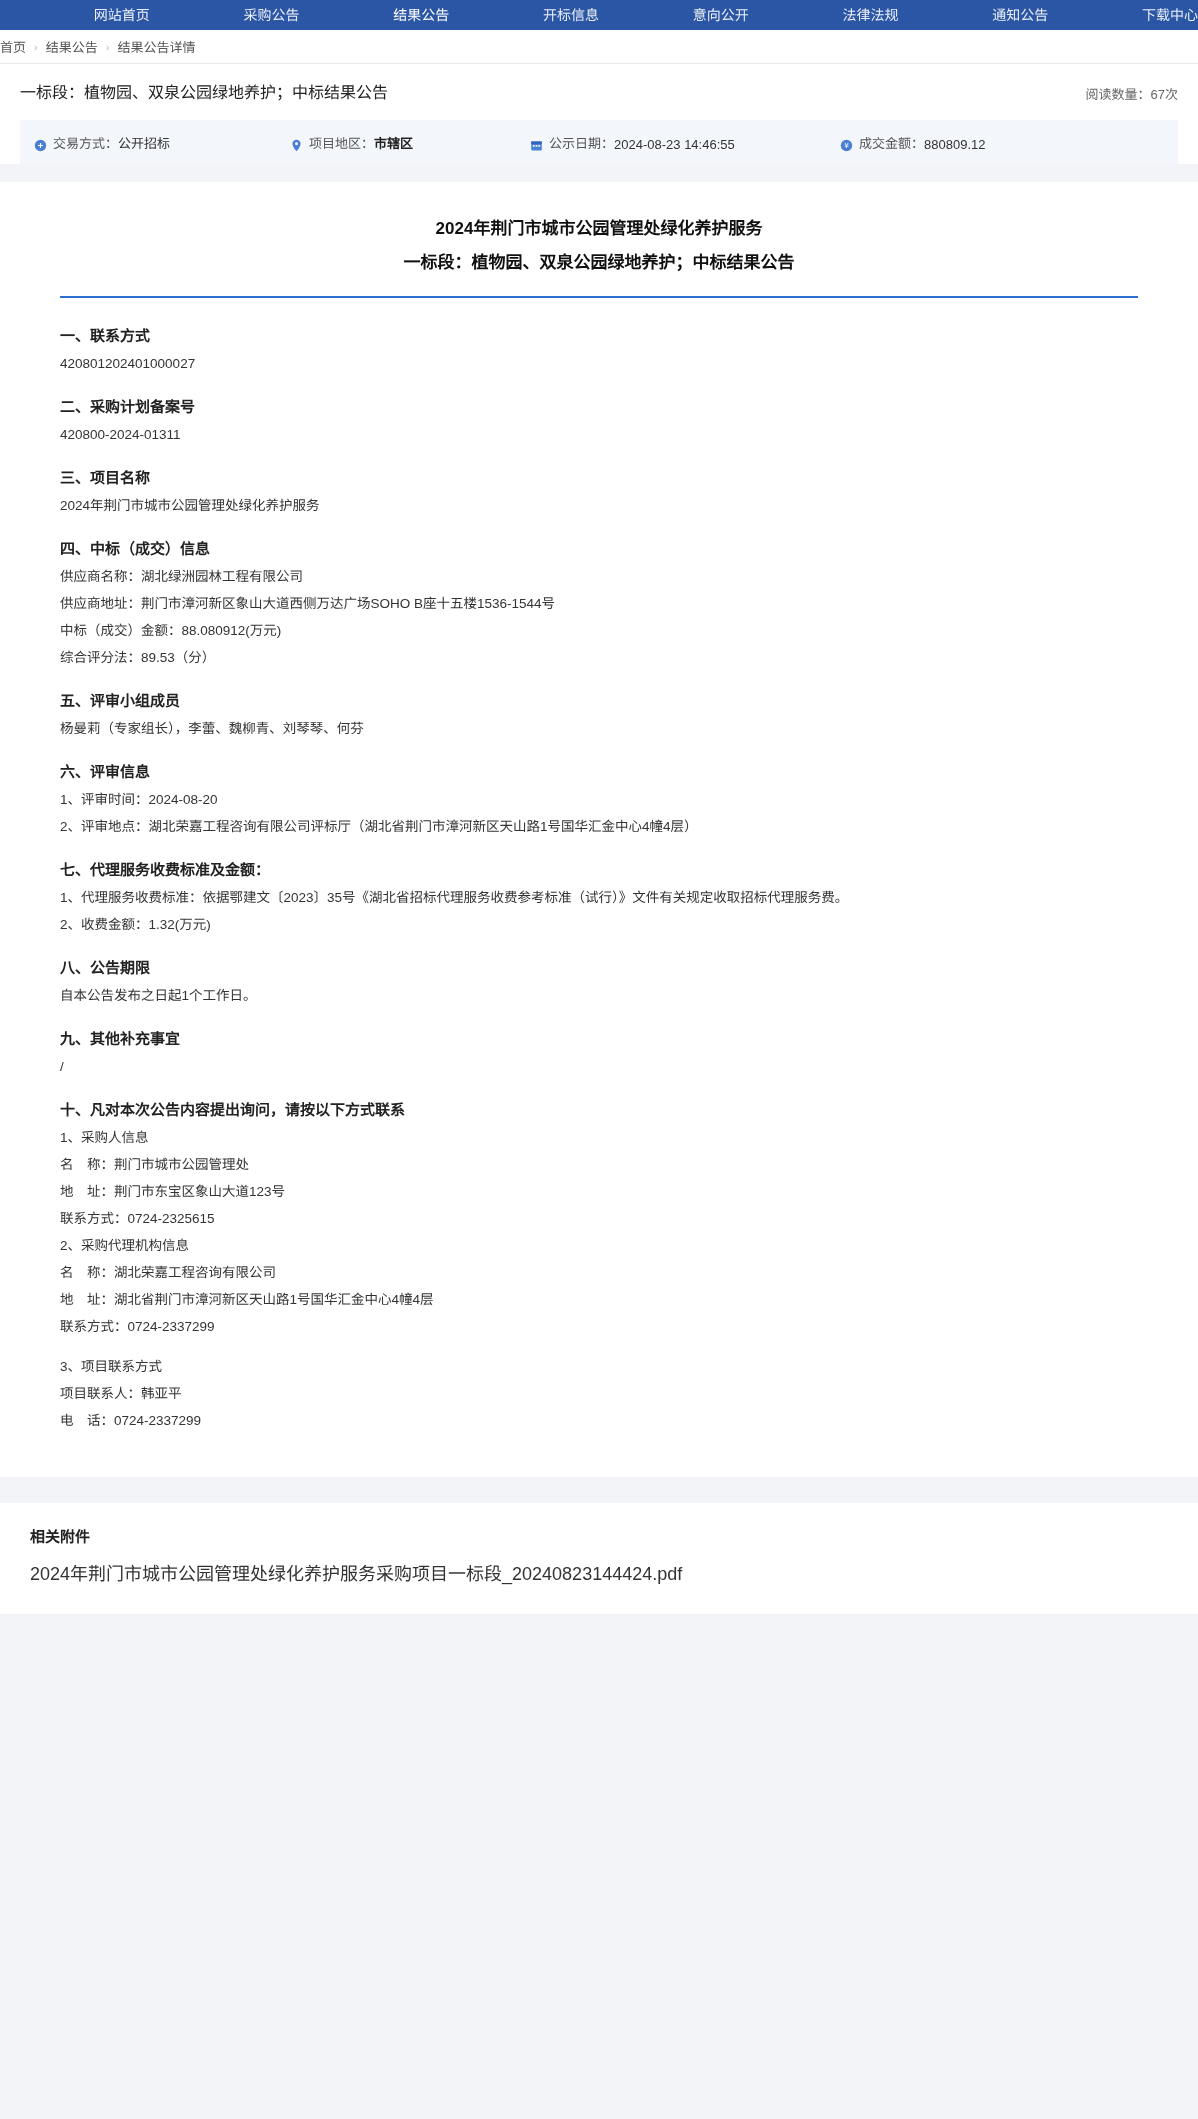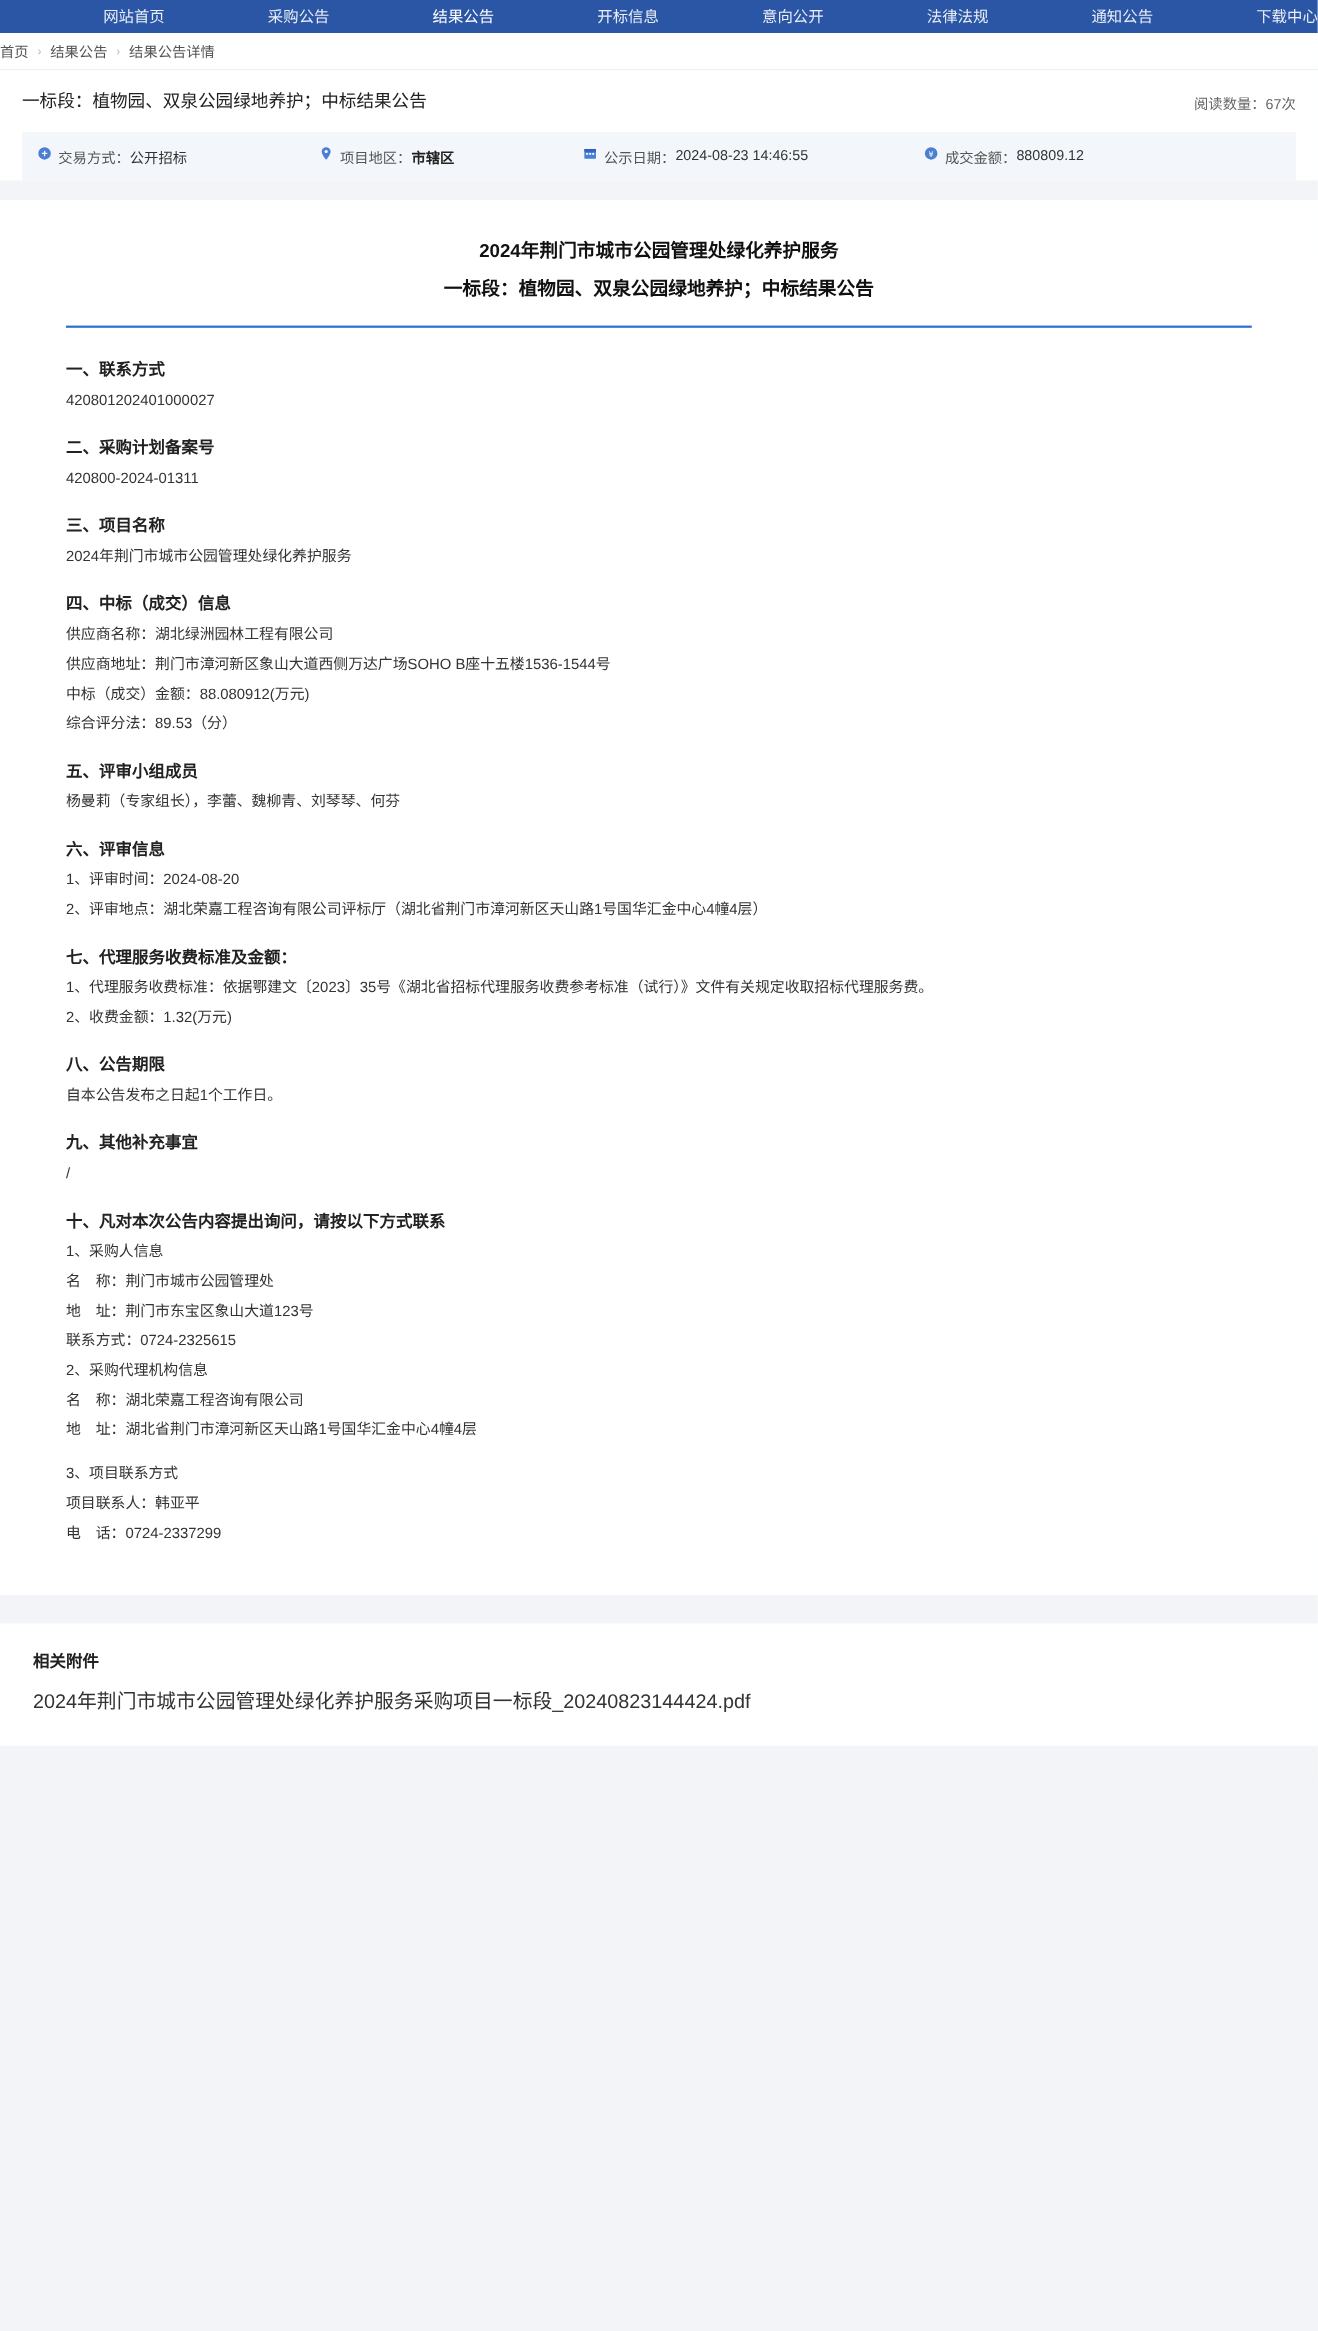--- a/index.html
+++ b/index.html
@@ -80,21 +80,21 @@
     margin-top: 14px;
     background: #f3f6fa;
     height: 44px;
     display: flex;
     align-items: center;
     font-size: 13px;
     color: #555;
   }
   .metabar .meta {
     display: flex;
-    align-items: flex-start;
+    align-items: flex-end;
     white-space: nowrap;
   }
   .metabar .meta.m1 { width: 270px; padding-left: 14px;}
   .metabar .meta.m2 { width: 240px; }
   .metabar .meta.m3 { width: 310px; }
   .metabar .meta.m4 { width: 300px; }
   .metabar .ic {
     display: inline-block;
     width: 13px; height: 13px;
     margin-right: 6px;
@@ -297,20 +297,21 @@
       <p class="line">/</p>
 
       <h3 class="sec">十、凡对本次公告内容提出询问，请按以下方式联系</h3>
       <p class="line tight">1、采购人信息</p>
       <p class="line tight">名　称：荆门市城市公园管理处</p>
       <p class="line tight">地　址：荆门市东宝区象山大道123号</p>
       <p class="line tight">联系方式：0724-2325615</p>
       <p class="line tight">2、采购代理机构信息</p>
       <p class="line tight">名　称：湖北荣嘉工程咨询有限公司</p>
       <p class="line tight">地　址：湖北省荆门市漳河新区天山路1号国华汇金中心4幢4层</p>
+      <p class="line tight">联系方式：0724-2337299</p>
       <div class="spacer-sm"></div>
       <p class="line tight">3、项目联系方式</p>
       <p class="line tight">项目联系人：韩亚平</p>
       <p class="line tight">电　话：0724-2337299</p>
     </div>
   </div>
 
   <div class="att-gap"></div>
 
   <div class="attach">

